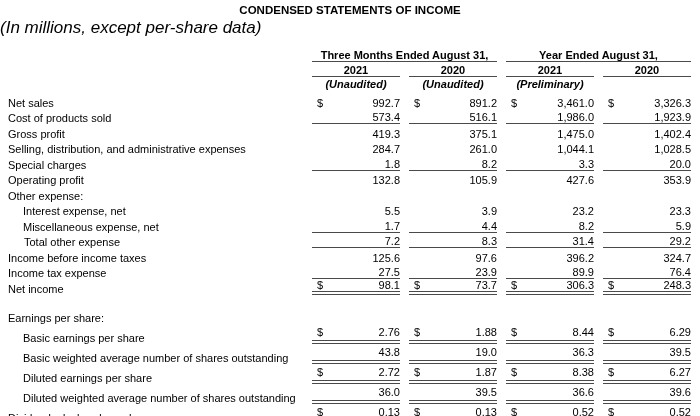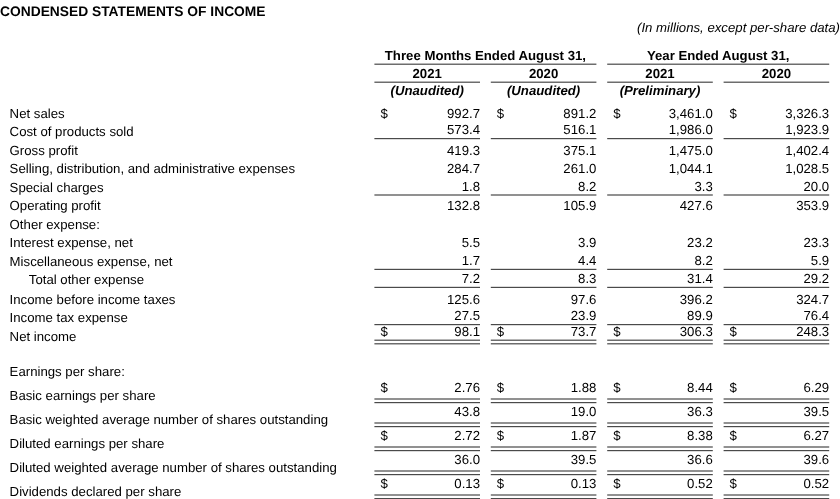--- a/index.html
+++ b/index.html
@@ -5,43 +5,43 @@
   :root { --rule: #4a4a4a; --ink: #000; }
   html, body { margin: 0; padding: 0; background: #fff; }
   .sheet {
     position: relative;
     width: 700px; height: 416px;
     background: #fff; color: var(--ink);
     font-family: "Liberation Sans", sans-serif;
     font-size: 11px;
     overflow: hidden;
   }
-  .title { font-weight: bold; font-size: 11.5px; padding-top: 4px; }
-  .subtitle { text-align: right; font-style: italic; font-size: 11px; padding-top: 2px; }
+  .title { text-align: center; font-weight: bold; font-size: 11.5px; padding-top: 4px; }
+  .subtitle { text-align: left; font-style: italic; font-size: 17px; padding-top: 2px; }
   .table { margin-top: 11px; padding-right: 9px; }
 
   .hrow { display: flex; align-items: stretch; }
   .hrow .label, .row .label { flex: 1; min-width: 0; display: flex; align-items: flex-end; padding-left: 8px; white-space: nowrap; }
   .cell { box-sizing: border-box; width: 88px; margin-left: 9px; display: flex; align-items: flex-end; }
 
   .groups { height: 13px; justify-content: space-between; }
   .group {
     box-sizing: border-box; width: 185px; margin-left: 9px;
     border-bottom: 1px solid var(--rule);
     display: flex; align-items: flex-end; justify-content: center;
     font-weight: bold; white-space: nowrap;
   }
   .years { height: 15px; }
   .years .cell { border-bottom: 1px solid var(--rule); justify-content: center; font-weight: bold; }
   .notes { height: 13px; }
   .notes .cell { justify-content: center; font-weight: bold; font-style: italic; align-items: flex-end; }
   .hgap { height: 3px; }
 
   .row { display: flex; align-items: stretch; height: 15.5px; }
-  .row .label.indent-1 { padding-left: 8px; text-align: right; }
+  .row .label.indent-1 { padding-left: 23px; text-align: right; }
   .row .label.indent-2 { padding-left: 24px; }
   .data-cell { justify-content: space-between; padding-left: 5px; }
   .rule-single { border-bottom: 1px solid var(--rule); }
   .rule-double { border-bottom: 4px double var(--rule); }
   .row.eps { height: 20px; }
   .row.eps .data-cell { padding-bottom: 2px; }
   .spacer { height: 14px; }
   .cur, .val { display: inline-block; }
 </style>
 </head>

